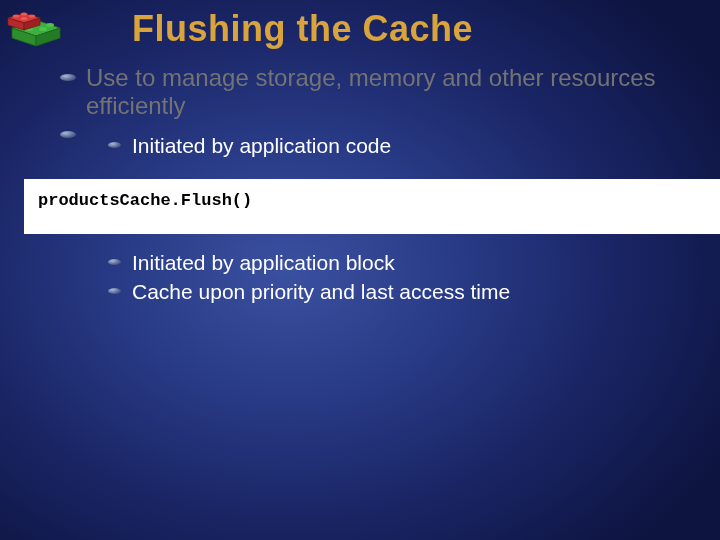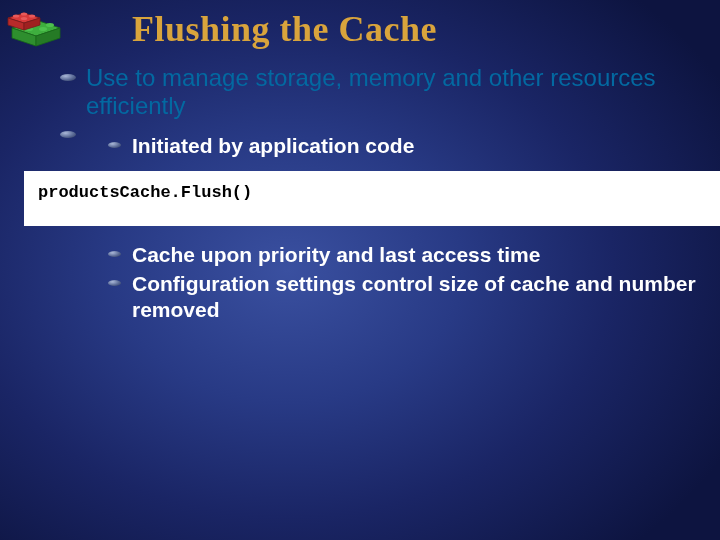--- a/index.html
+++ b/index.html
@@ -14,40 +14,40 @@
     position: absolute;
     top: 8px;
     left: 6px;
     width: 60px;
     height: 42px;
   }
   .slide {
     padding: 0 24px 0 24px;
   }
   .title {
-    font-family: Liberation Serif, serif;
+    font-family: Liberation Sans, sans-serif;
     font-weight: 900;
     font-size: 36px;
     color: #d9a43c;
     text-align: left;
     padding: 8px 0 14px 108px;
     letter-spacing: 0.5px;
   }
   .bullet-list {
     list-style: none;
     padding-left: 62px;
   }
   .bullet-list > li {
     position: relative;
     font-size: 24px;
     line-height: 1.15;
     margin-bottom: 2px;
     padding-left: 0;
     font-weight: 400;
-    color: #0369a1;
+    color: #737373;
   }
   .bullet-list > li::before {
     content: "";
     position: absolute;
     left: -26px;
     top: 10px;
     width: 16px;
     height: 7px;
     background: radial-gradient(ellipse at 35% 30%, #aab8d8 0%, #5a6a95 55%, #2a355a 100%);
     border-radius: 50%;
@@ -56,41 +56,41 @@
     list-style: none;
     padding-left: 46px;
     margin-top: 10px;
     margin-bottom: 6px;
   }
   .sub-list > li {
     position: relative;
     font-size: 21px;
     line-height: 1.25;
     margin-bottom: 2px;
-    font-weight: 700;
+    font-weight: 400;
     color: #ffffff;
   }
   .sub-list > li::before {
     content: "";
     position: absolute;
     left: -24px;
     top: 9px;
     width: 13px;
     height: 6px;
     background: radial-gradient(ellipse at 35% 30%, #aab8d8 0%, #5a6a95 55%, #2a355a 100%);
     border-radius: 50%;
   }
   .code-block {
     background: #ffffff;
     color: #000000;
     font-family: "Courier New", Courier, monospace;
     font-weight: bold;
     font-size: 17px;
     padding: 12px 22px 24px 14px;
-    margin: 12px 0 16px -62px;
+    margin: 20px 0 16px -62px;
     width: calc(100% + 62px + 24px);
     margin-right: -24px;
   }
   .spacer-top { height: 2px; }
 </style>
 </head>
 <body>
 
 <div class="logo">
   <svg viewBox="0 0 60 42" width="60" height="42">
@@ -128,17 +128,17 @@
     </ul>
   </ul>
 
   <ul class="bullet-list">
     <div class="code-block">productsCache.Flush()</div>
   </ul>
 
 
   <ul class="bullet-list" style="padding-left:62px;">
     <ul class="sub-list">
+      <li>Initiated by application block</li>
       <li>Cache upon priority and last access time</li>
-      <li>Configuration settings control size of cache and number removed</li>
     </ul>
   </ul>
 </div>
 
 </body></html>

